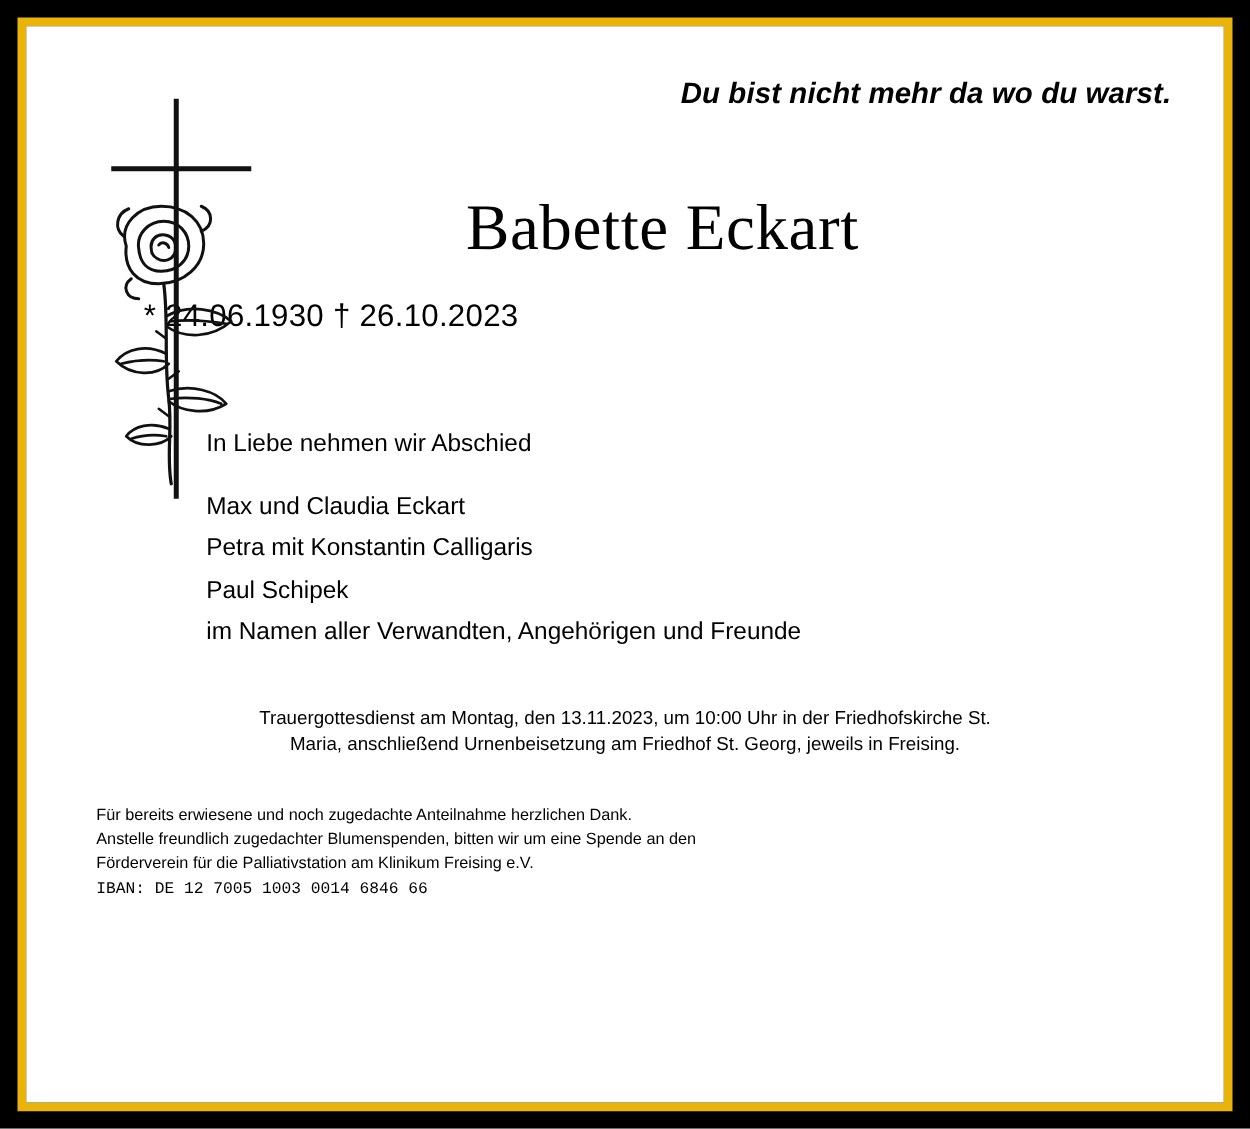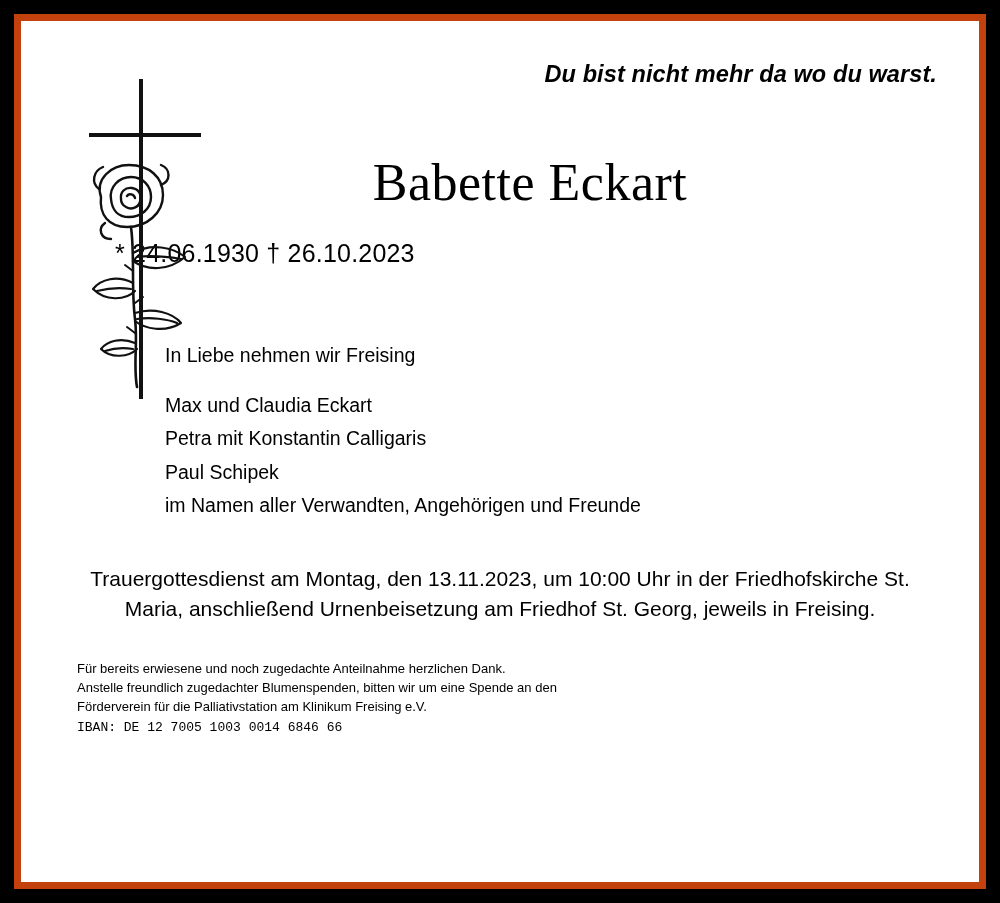--- a/index.html
+++ b/index.html
@@ -21,21 +21,21 @@
     width: 1000px;
     height: 903px;
     background: #000000;
     padding: 14px;
   }
   .inner-frame {
     box-sizing: border-box;
     width: 100%;
     height: 100%;
     background: #000000;
-    border: 7px solid #c2410c;
+    border: 7px solid #eab308;
     padding: 0;
   }
   .paper {
     box-sizing: border-box;
     width: 100%;
     height: 100%;
     background: #ffffff;
     position: relative;
     padding: 26px 34px 18px 34px;
   }
@@ -89,21 +89,21 @@
     line-height: 1.0;
   }
   .family-block .lead { margin-bottom: 30px; }
   .family-block .fam-line { margin-bottom: 14px; }
   .family-block .fam-line:last-child { margin-bottom: 16px; }
 
   
   .service-block {
     margin-top: 48px;
     text-align: center;
-    font-size: 21px;
+    font-size: 15px;
     line-height: 1.45;
     padding: 0 24px;
   }
 
   
   .thanks-block {
     margin-top: 36px;
     text-align: left;
     font-size: 13px;
     line-height: 1.45;
@@ -157,21 +157,21 @@
             <path d="M54 246 L62 240"></path>
             <path d="M54 276 L46 270"></path>
           </g>
         </svg>
       </div>
 
       <div class="deceased-name">Babette Eckart</div>
       <div class="dates">* 24.06.1930 † 26.10.2023</div>
 
       <div class="family-block">
-        <div class="lead">In Liebe nehmen wir Freising</div>
+        <div class="lead">In Liebe nehmen wir Abschied</div>
         <div class="fam-line">Max und Claudia Eckart</div>
         <div class="fam-line">Petra mit Konstantin Calligaris</div>
         <div class="fam-line">Paul Schipek</div>
         <div class="fam-line">im Namen aller Verwandten, Angehörigen und Freunde</div>
       </div>
 
       <div class="service-block">
         <div>Trauergottesdienst am Montag, den 13.11.2023, um 10:00 Uhr in der Friedhofskirche St.</div>
         <div>Maria, anschließend Urnenbeisetzung am Friedhof St. Georg, jeweils in Freising.</div>
       </div>

